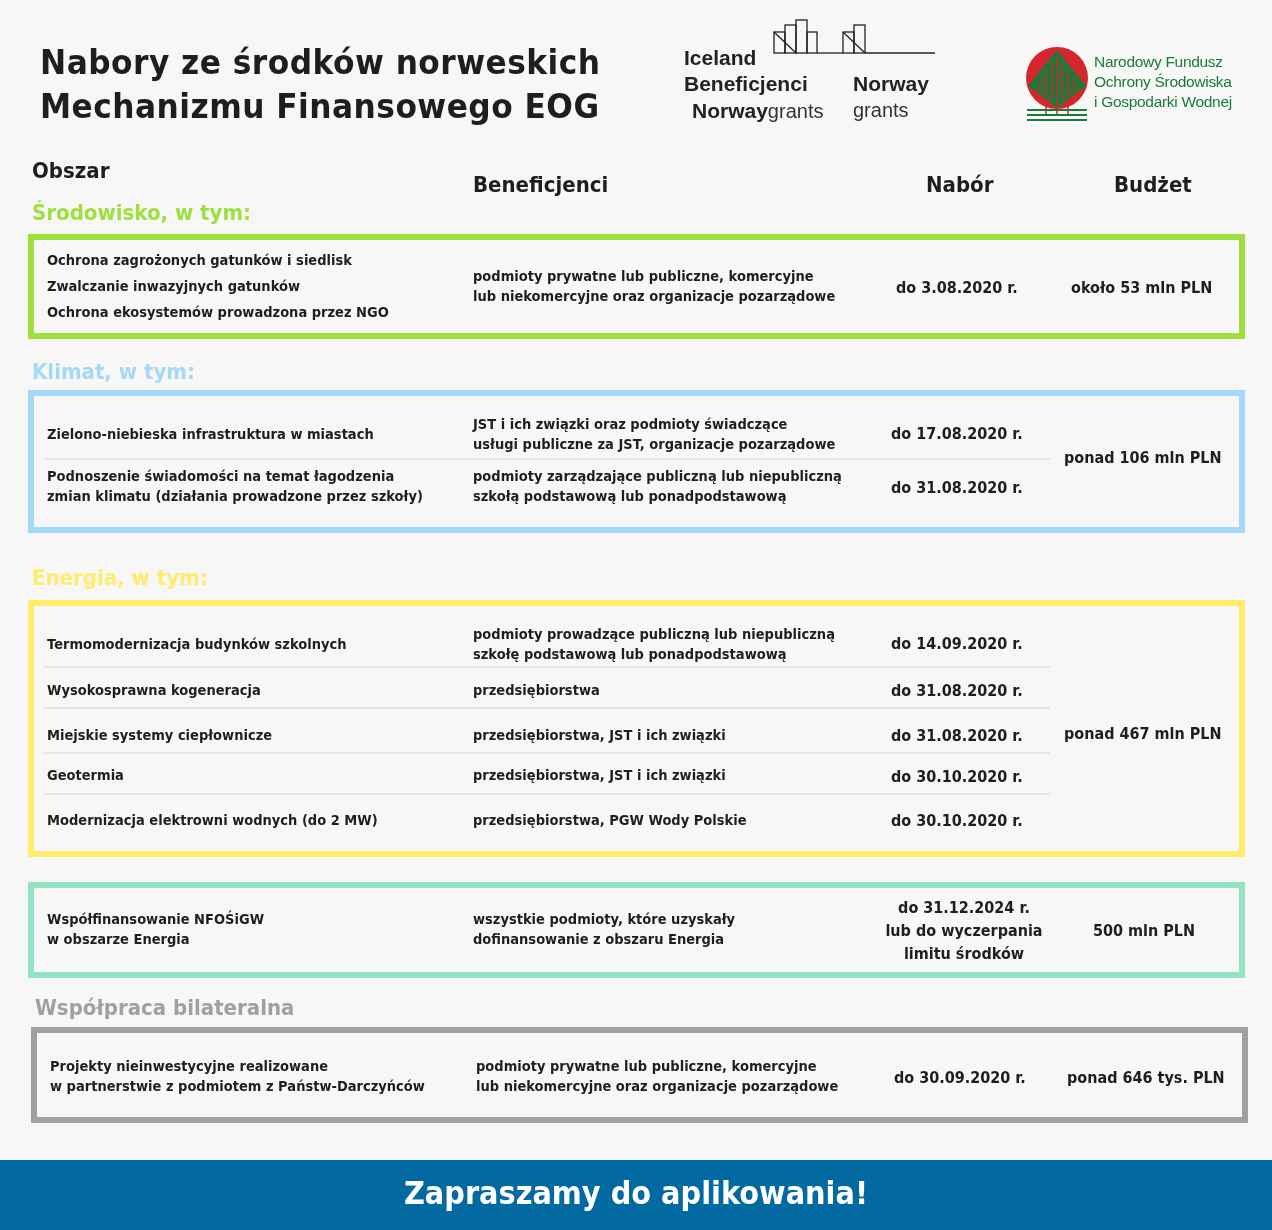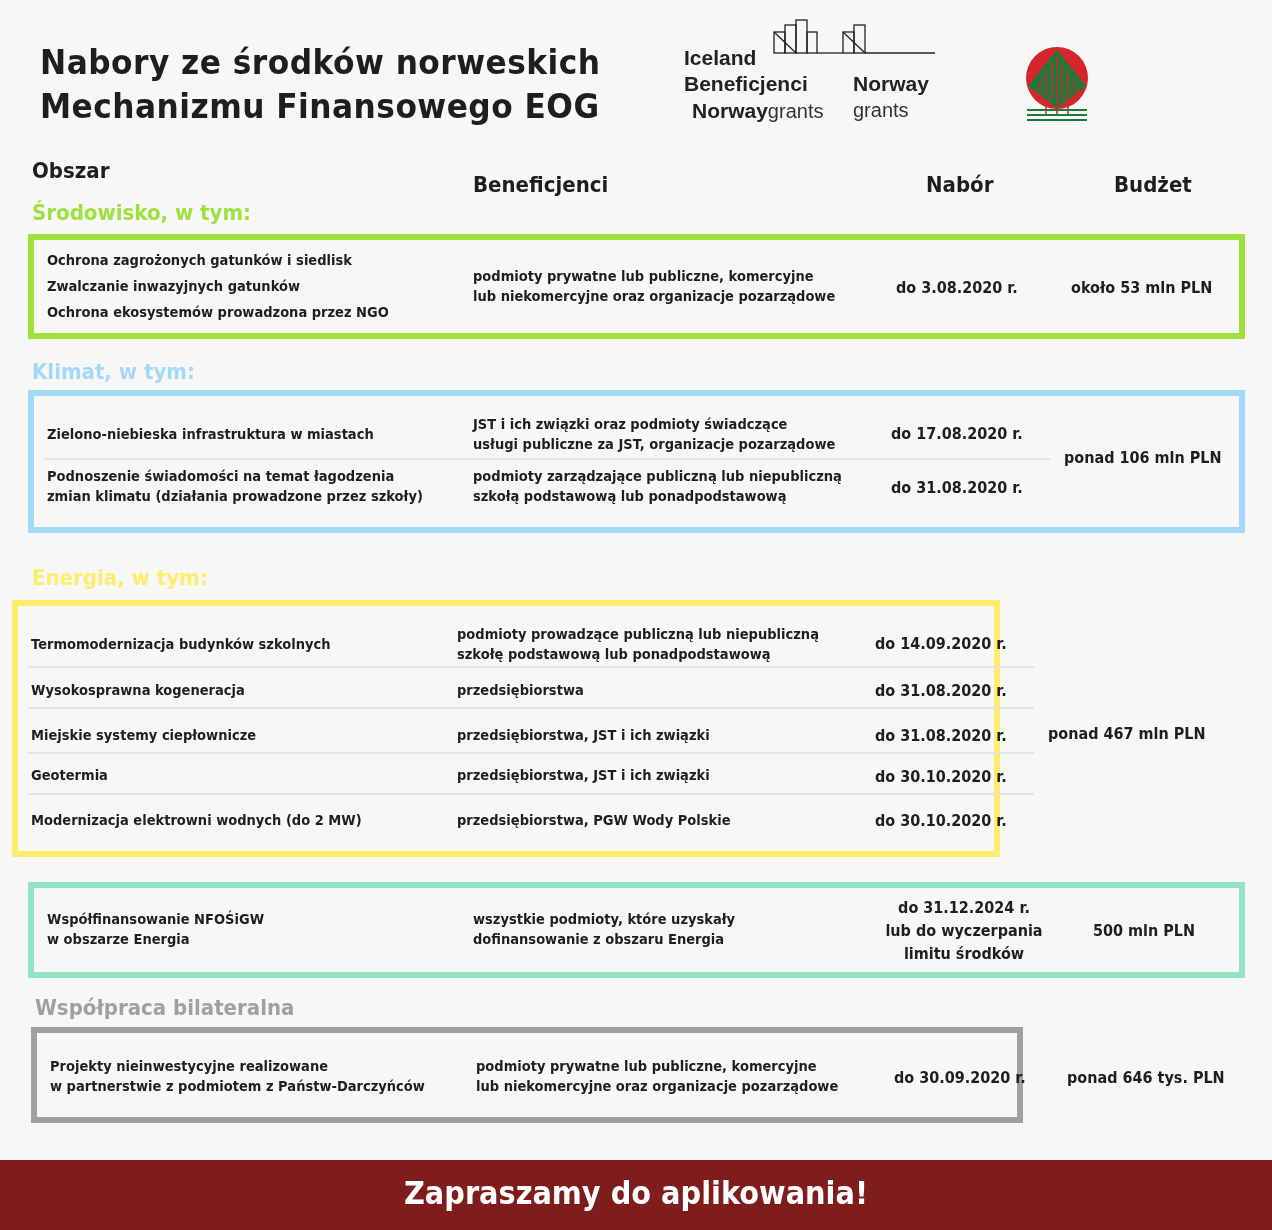--- a/index.html
+++ b/index.html
@@ -26,21 +26,21 @@
   .nf .txt { position: absolute; left: 70px; top: 6px; font-family: "Liberation Sans", sans-serif; font-size: 15.5px; line-height: 20px; color: #1a7a3a; white-space: nowrap; letter-spacing: -0.3px; }
 
   .hdr { font-size: 22px; font-weight: bold; white-space: nowrap; transform: scaleX(0.9); transform-origin: left top; }
   .sec { font-size: 22px; font-weight: bold; white-space: nowrap; transform: scaleX(0.9); transform-origin: left top; }
 
   .box { position: absolute; border: 6px solid; box-sizing: border-box; background: #f7f7f7; }
   .cell { position: absolute; font-size: 14.5px; font-weight: bold; line-height: 20px; white-space: nowrap; transform: scaleX(0.9); transform-origin: left center; color: #1e1e1e; }
   .cell.c { transform-origin: center center; text-align: center; }
   .rule { position: absolute; height: 2px; background: #e4e4e4; }
 
-  .footer { left: 0; top: 1160px; width: 1272px; height: 70px; background: #7f1d1d; }
+  .footer { left: 0; top: 1160px; width: 1272px; height: 70px; background: #0369a1; }
   .footer span { position: absolute; left: 0; right: 0; top: 14px; text-align: center; color: #fff; font-size: 32px; font-weight: bold; transform: scaleX(0.9); }
 </style>
 </head>
 <body>
 
 <div class="abs title">
   <div>Nabory ze środków norweskich</div>
   <div>Mechanizmu Finansowego EOG</div>
 </div>
 
@@ -82,20 +82,25 @@
       <polyline points="44,24 44,46 52,54"></polyline>
       <polyline points="16,32 16,42 8,48"></polyline>
       <polyline points="50,32 50,42 58,48"></polyline>
     </g>
     <g stroke="#1a7a3a" stroke-width="2">
       <line x1="3" y1="64" x2="63" y2="64"></line>
       <line x1="3" y1="69" x2="63" y2="69"></line>
       <line x1="3" y1="74" x2="63" y2="74"></line>
     </g>
   </svg>
+  <div class="txt">
+    <div>Narodowy Fundusz</div>
+    <div>Ochrony Środowiska</div>
+    <div>i Gospodarki Wodnej</div>
+  </div>
 </div>
 
 <div class="abs hdr" style="left:32px;top:158px;">Obszar</div>
 <div class="abs hdr" style="left:473px;top:172px;">Beneficjenci</div>
 <div class="abs hdr" style="left:926px;top:172px;">Nabór</div>
 <div class="abs hdr" style="left:1114px;top:172px;">Budżet</div>
 
 <div class="abs sec" style="left:32px;top:200px;color:#9ee03e;">Środowisko, w tym:</div>
 <div class="box" style="left:28px;top:234px;width:1217px;height:105px;border-color:#9ee03e;">
   <div class="cell" style="left:13px;top:10px;">Ochrona zagrożonych gatunków i siedlisk</div>
@@ -124,21 +129,21 @@
   </div>
   <div class="cell" style="left:439px;top:70px;">
     <div>podmioty zarządzające publiczną lub niepubliczną</div>
     <div>szkołą podstawową lub ponadpodstawową</div>
   </div>
   <div class="cell" style="left:857px;top:82px;font-size:16px;">do 31.08.2020 r.</div>
   <div class="cell" style="left:1030px;top:52px;font-size:16px;">ponad 106 mln PLN</div>
 </div>
 
 <div class="abs sec" style="left:32px;top:565px;color:#ffec6a;">Energia, w tym:</div>
-<div class="box" style="left:12px;top:600px;width:988px;height:257px;border-color:#ffec6a;">
+<div class="box" style="left:28px;top:600px;width:1217px;height:257px;border-color:#ffec6a;">
   <div class="cell" style="left:13px;top:28px;">Termomodernizacja budynków szkolnych</div>
   <div class="cell" style="left:439px;top:18px;">
     <div>podmioty prowadzące publiczną lub niepubliczną</div>
     <div>szkołę podstawową lub ponadpodstawową</div>
   </div>
   <div class="cell" style="left:857px;top:28px;font-size:16px;">do 14.09.2020 r.</div>
   <div class="rule" style="left:10px;top:60px;width:1006px;"></div>
 
   <div class="cell" style="left:13px;top:74px;">Wysokosprawna kogeneracja</div>
   <div class="cell" style="left:439px;top:74px;">przedsiębiorstwa</div>
@@ -173,21 +178,21 @@
   </div>
   <div class="cell c" style="left:830px;width:200px;top:8px;font-size:16px;line-height:23px;">
     <div>do 31.12.2024 r.</div>
     <div>lub do wyczerpania</div>
     <div>limitu środków</div>
   </div>
   <div class="cell" style="left:1059px;top:33px;font-size:16px;">500 mln PLN</div>
 </div>
 
 <div class="abs sec" style="left:35px;top:995px;color:#a0a0a0;">Współpraca bilateralna</div>
-<div class="box" style="left:31px;top:1027px;width:992px;height:96px;border-color:#a0a0a0;padding-left:20px;">
+<div class="box" style="left:31px;top:1027px;width:1217px;height:96px;border-color:#a0a0a0;padding-left:20px;">
   <div class="cell" style="left:13px;top:23px;">
     <div>Projekty nieinwestycyjne realizowane</div>
     <div>w partnerstwie z podmiotem z Państw-Darczyńców</div>
   </div>
   <div class="cell" style="left:439px;top:23px;">
     <div>podmioty prywatne lub publiczne, komercyjne</div>
     <div>lub niekomercyjne oraz organizacje pozarządowe</div>
   </div>
   <div class="cell" style="left:857px;top:35px;font-size:16px;">do 30.09.2020 r.</div>
   <div class="cell" style="left:1030px;top:35px;font-size:16px;">ponad 646 tys. PLN</div>

